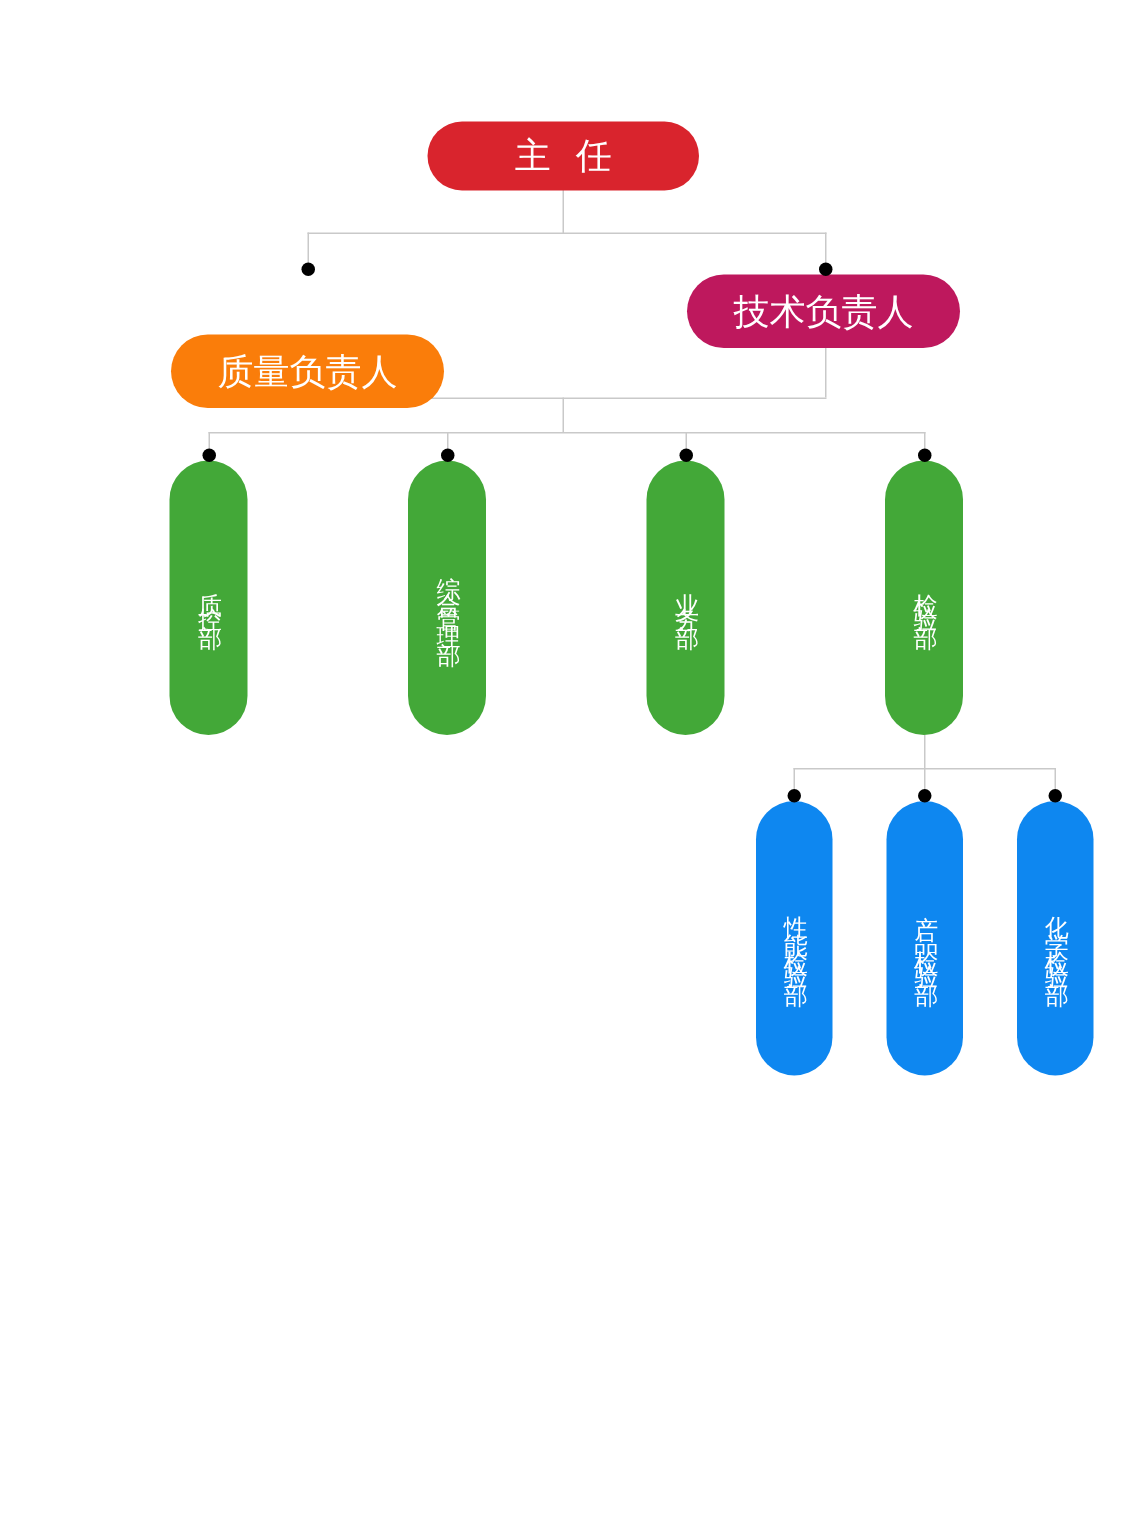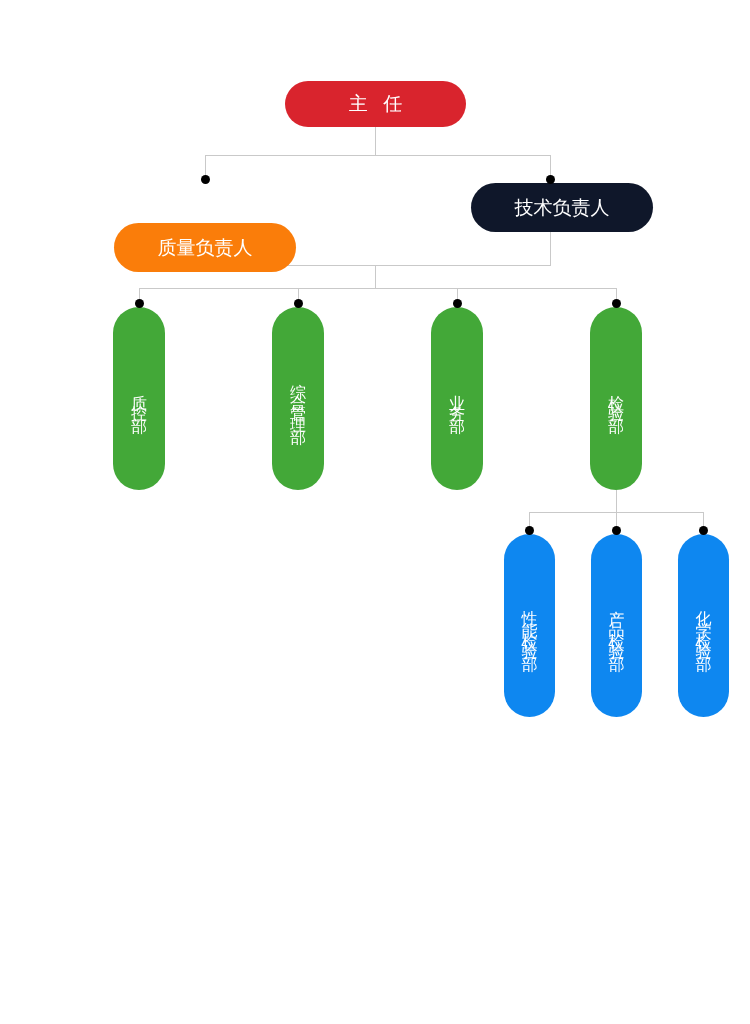--- a/index.html
+++ b/index.html
@@ -14,24 +14,24 @@
   .node {
     position: absolute;
     display: flex;
     align-items: center;
     justify-content: center;
     color: #ffffff;
     box-sizing: border-box;
     cursor: default;
   }
   
-  .pill-h { font-size: 19px; }
+  .pill-h { font-size: 24px; }
   .node-director   { left: 285px; top:  81px; width: 181px; height: 46px; background: #d9242d; border-radius: 23px; word-spacing: 10px; }
   .node-quality    { left: 114px; top: 183px; width: 182px; height: 49px; background: #fa7d0a; border-radius: 25px; margin-top: 40px; }
-  .node-technical  { left: 471px; top: 183px; width: 182px; height: 49px; background: #0f172a; border-radius: 25px; }
+  .node-technical  { left: 458px; top: 183px; width: 182px; height: 49px; background: #be185d; border-radius: 25px; }
   
   .pill-v { width: 52px; height: 183px; border-radius: 26px; }
   .pill-v .vtext {
     writing-mode: vertical-lr;
     text-orientation: upright;
     font-size: 16px;
     line-height: 1;
     letter-spacing: 11px;
   }
   .dept { background: #43a838; top: 307px; }

